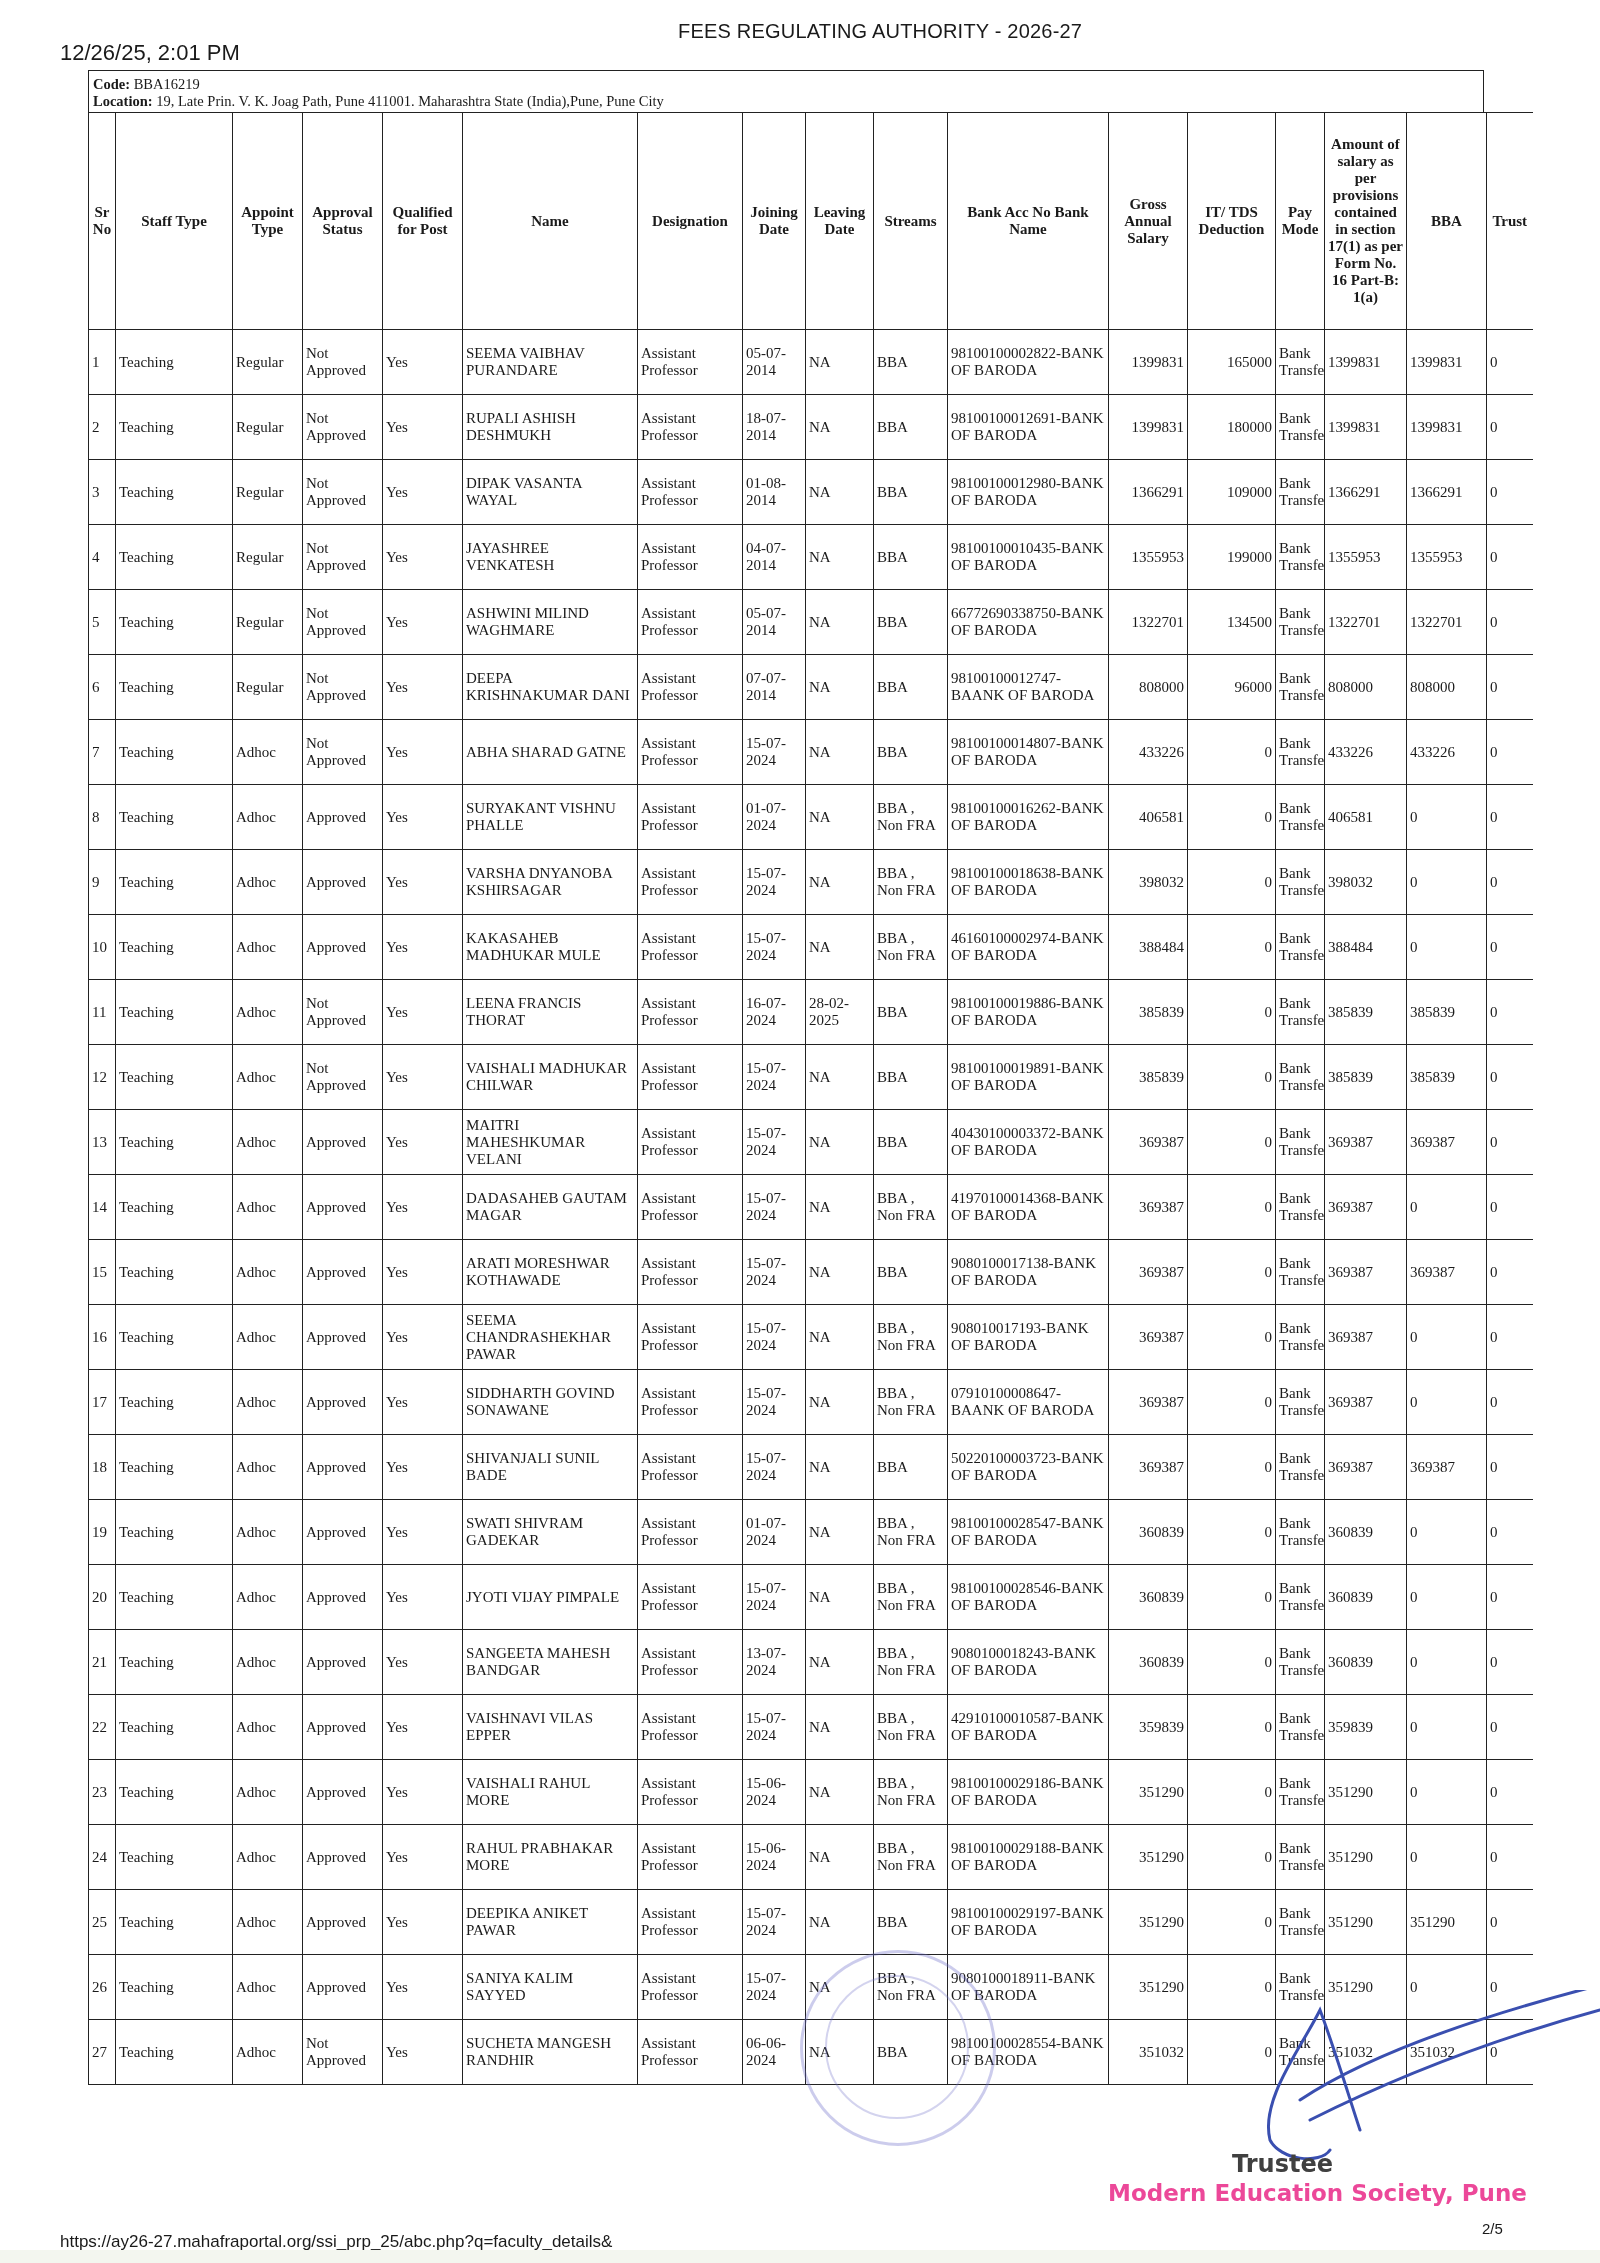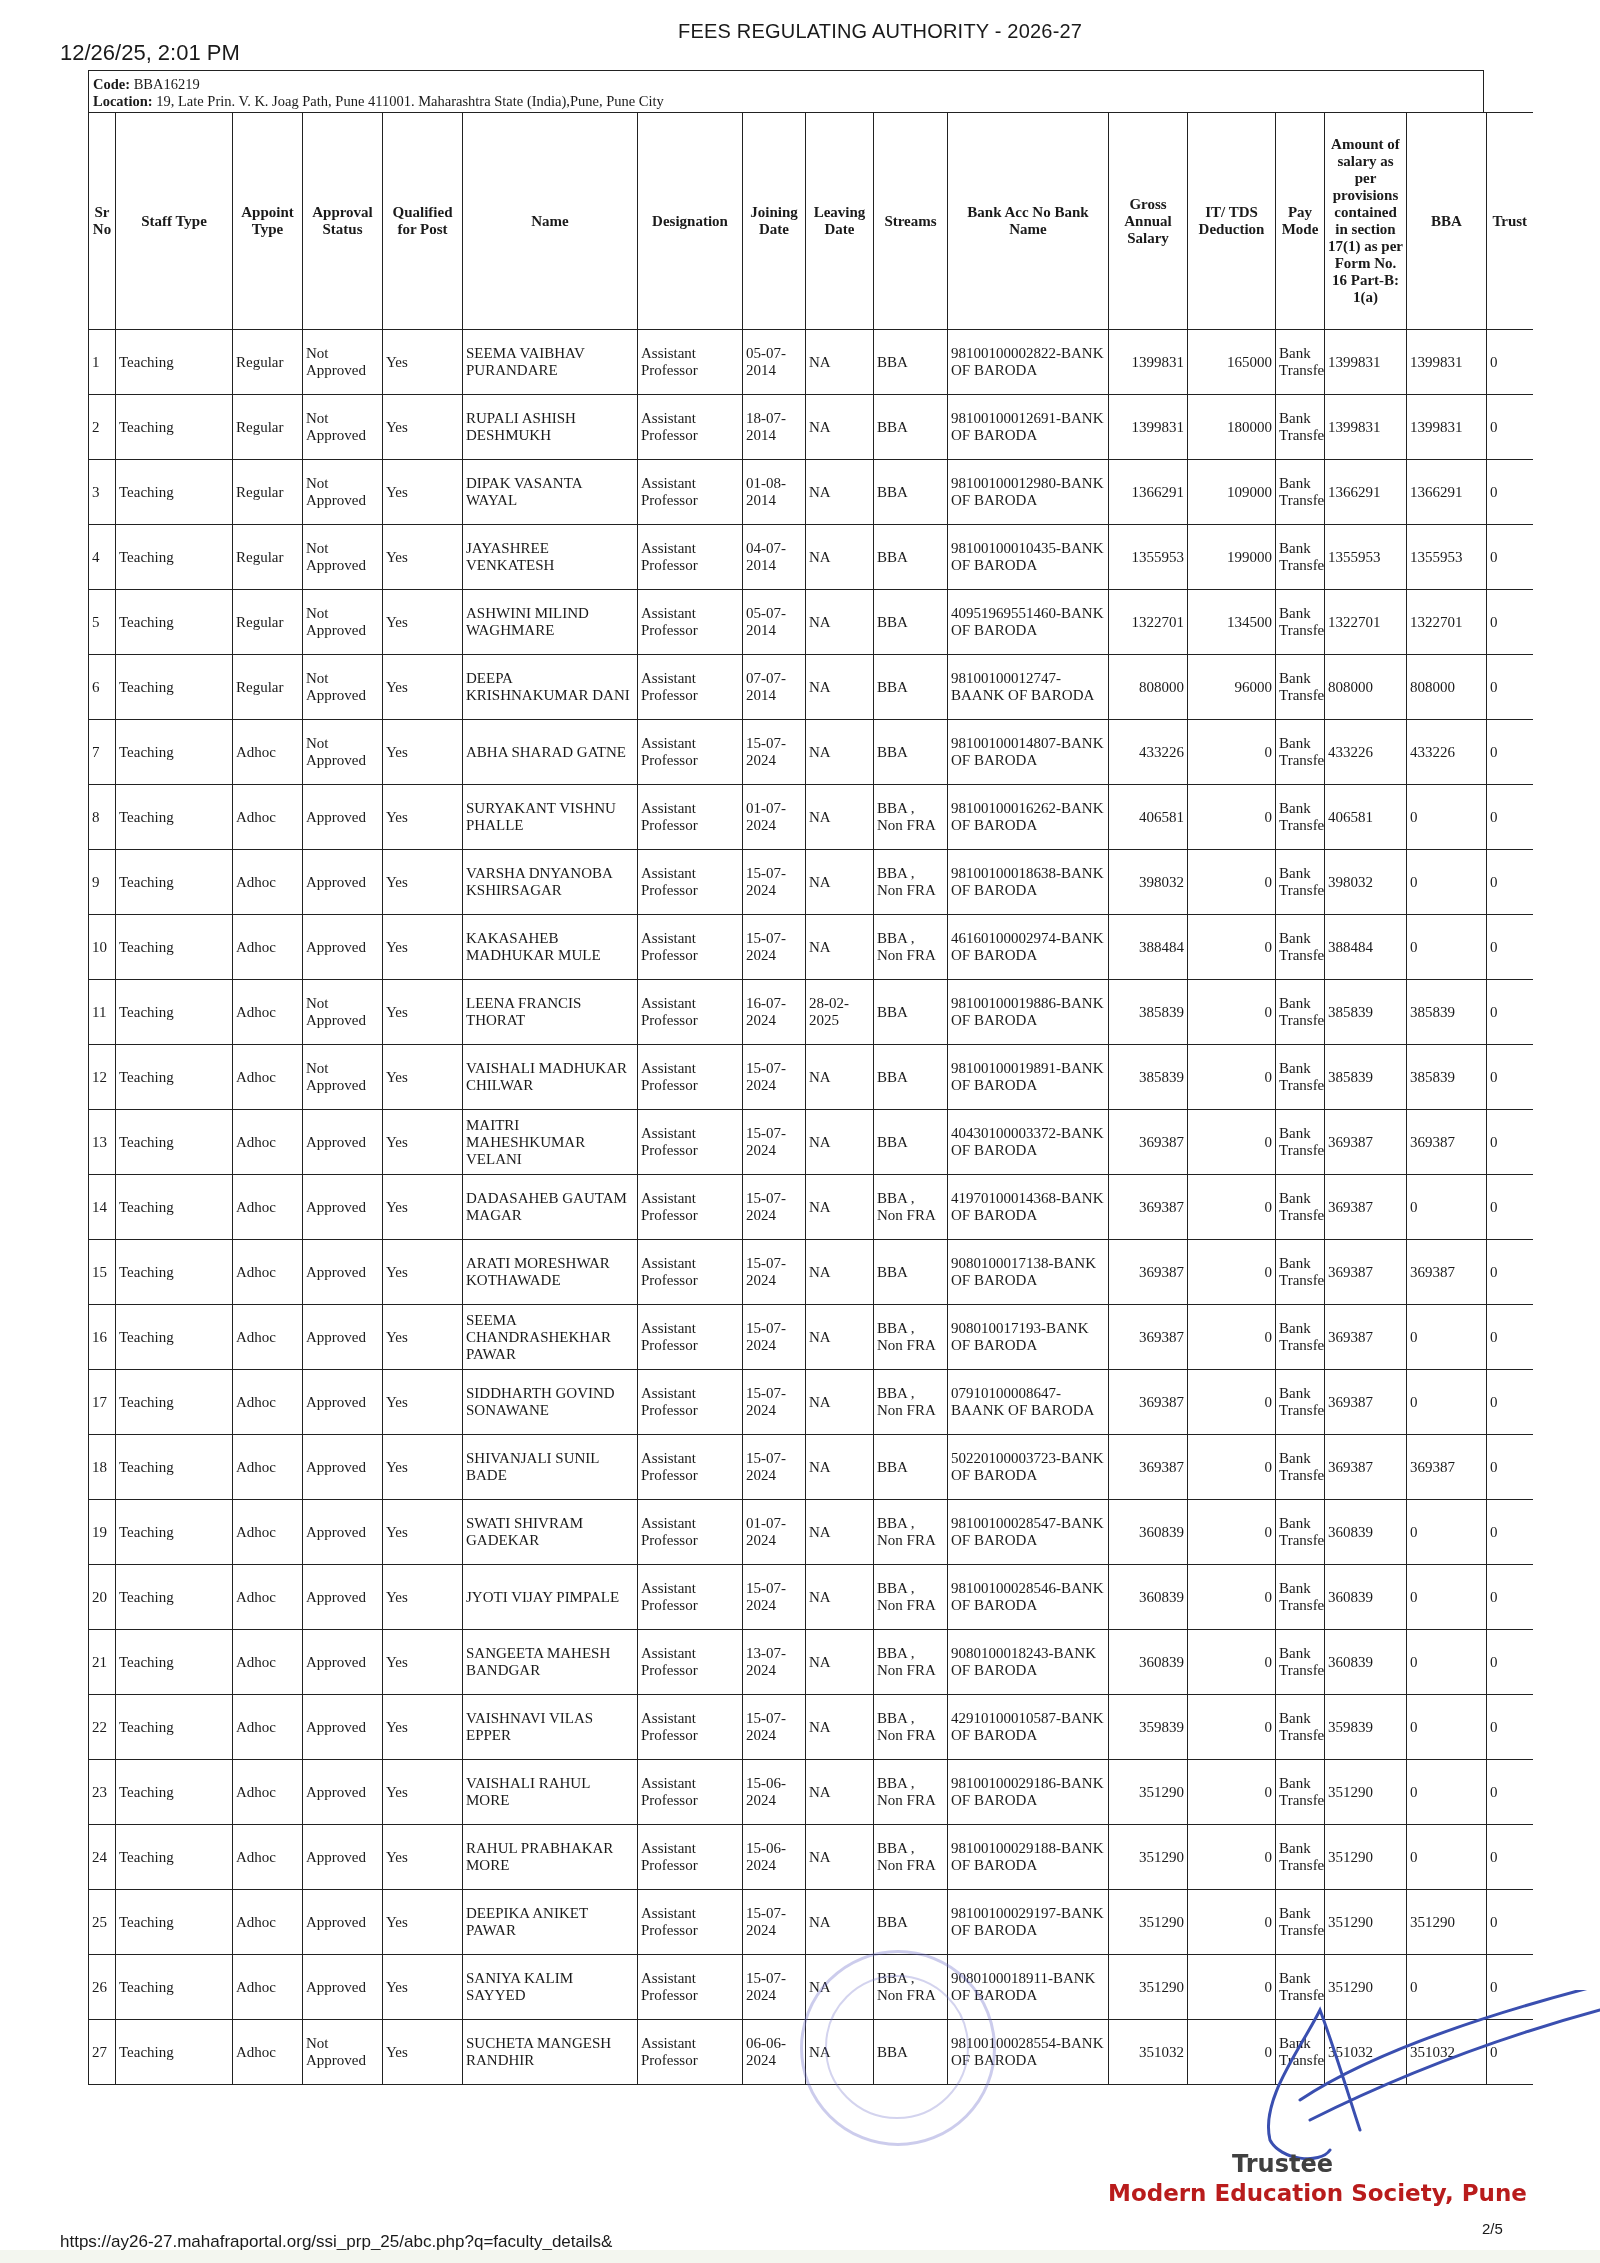--- a/index.html
+++ b/index.html
@@ -11,21 +11,21 @@
   .info b { font-weight:bold; }
   table.grid { border-collapse:collapse; table-layout:fixed; width:1444px; font-size:15px; }
   table.grid th, table.grid td { border:1.5px solid #222; padding:1px 3px; vertical-align:middle; overflow:hidden; }
   table.grid th { font-weight:bold; text-align:center; height:214px; line-height:17px; font-size:15px; }
   table.grid td { height:62px; line-height:17px; }
   td.r { text-align:right; }
   .trust-col { border-right:none !important; }
   .footer-url { position:absolute; left:60px; top:2232px; font-family:"Liberation Sans", sans-serif; font-size:17px; }
   .page-num { position:absolute; left:1482px; top:2220px; font-family:"Liberation Sans", sans-serif; font-size:15px; }
   .trustee { position:absolute; left:1232px; top:2150px; font-family:"DejaVu Sans", sans-serif; font-weight:bold; font-size:24px; color:#404040; }
-  .society { position:absolute; left:1108px; top:2180px; font-family:"DejaVu Sans", sans-serif; font-weight:bold; font-size:23px; color:#b91c1c; }
+  .society { position:absolute; left:1108px; top:2180px; font-family:"DejaVu Sans", sans-serif; font-weight:bold; font-size:23px; color:#ec4899; }
   .stamp { position:absolute; left:800px; top:1950px; width:190px; height:190px; border-radius:50%; border:3px solid rgba(110,110,200,0.35); pointer-events:none; }
   .stamp:after { content:""; position:absolute; left:22px; top:22px; width:140px; height:140px; border-radius:50%; border:2px solid rgba(110,110,200,0.3); }
   .signature { position:absolute; left:1240px; top:1990px; width:400px; height:180px; pointer-events:none; }
   .bottom-band { position:absolute; left:0; top:2250px; width:1600px; height:13px; background:#f3f6ef; }
 </style>
 </head>
 <body>
 
 <div class="hdr-date">12/26/25, 2:01 PM</div>
 <div class="hdr-title">FEES REGULATING AUTHORITY - 2026-27</div>
@@ -164,21 +164,21 @@
           <td>5</td>
           <td>Teaching</td>
           <td>Regular</td>
           <td>Not Approved</td>
           <td>Yes</td>
           <td>ASHWINI MILIND WAGHMARE</td>
           <td>Assistant Professor</td>
           <td>05-07-2014</td>
           <td>NA</td>
           <td>BBA</td>
-          <td>40951969551460-BANK OF BARODA</td>
+          <td>66772690338750-BANK OF BARODA</td>
           <td class="r">1322701</td>
           <td class="r">134500</td>
           <td>Bank Transfer</td>
           <td>1322701</td>
           <td>1322701</td>
           <td class="trust-col">0</td>
         </tr>
         <tr>
           <td>6</td>
           <td>Teaching</td>

